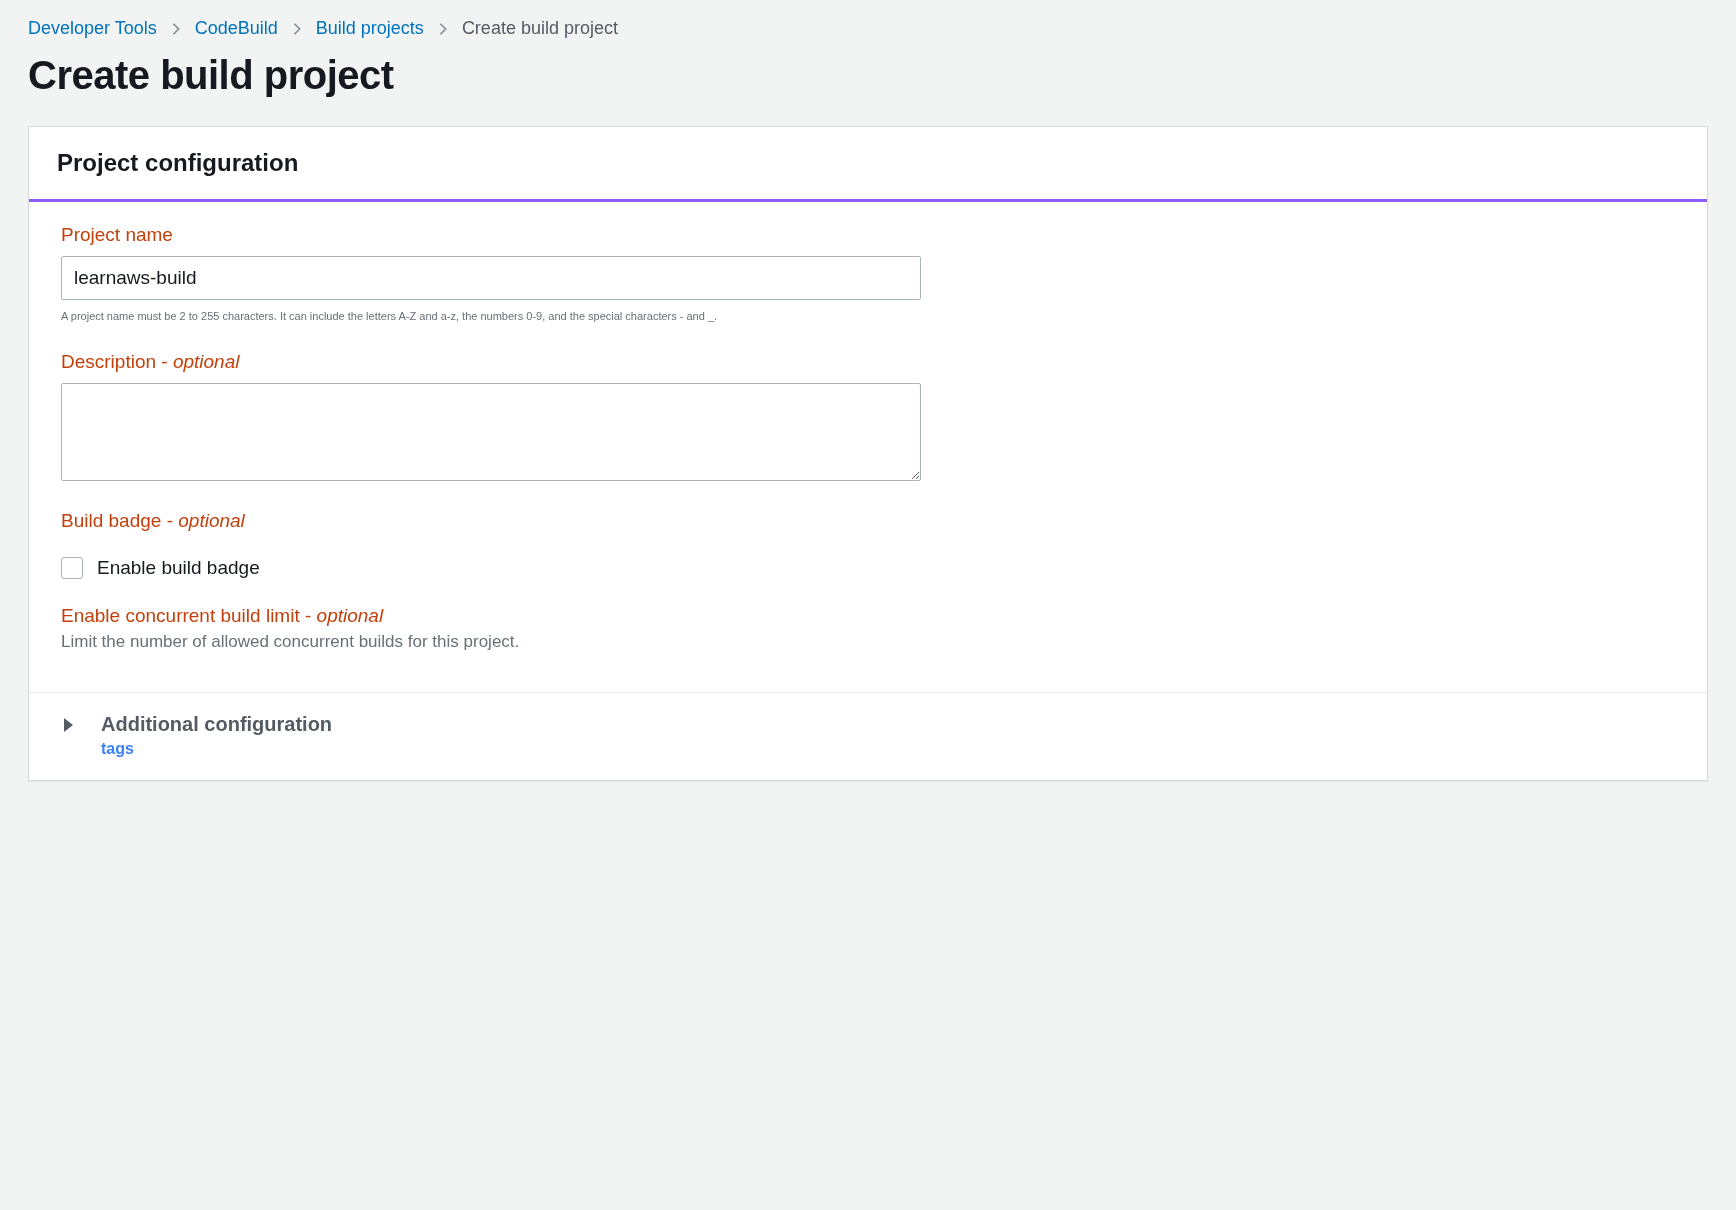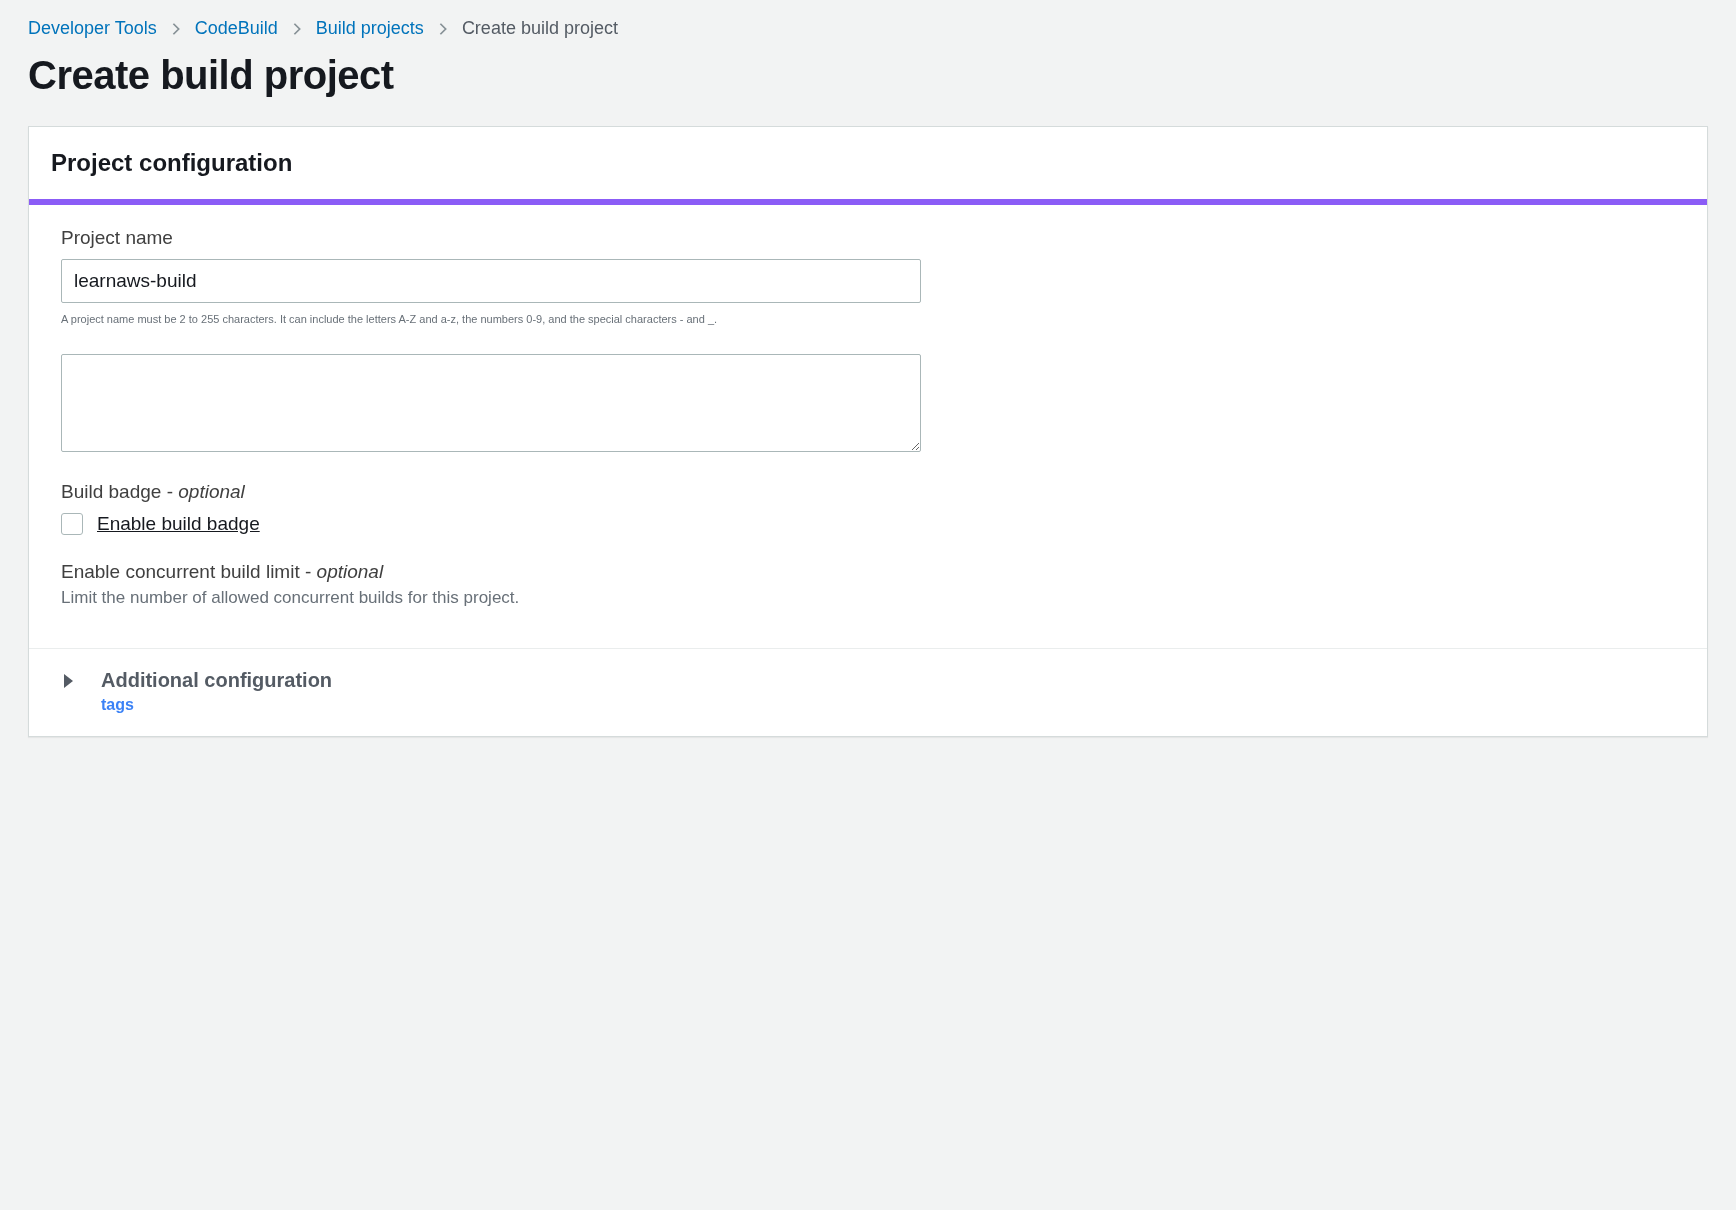--- a/index.html
+++ b/index.html
@@ -48,41 +48,41 @@
       color: #16191f;
       margin-bottom: 28px;
       letter-spacing: -0.5px;
     }
     .panel {
       background: #ffffff;
       border: 1px solid #d5dbdb;
       box-shadow: 0 1px 1px rgba(0,0,0,0.05);
     }
     .panel-header {
-      padding: 22px 22px;
-      border-bottom: 6px solid #8b5cf6;
+      padding: 22px 28px;
+      border-bottom: 3px solid #8b5cf6;
     }
     .panel-header h2 {
       font-size: 24px;
       font-weight: 700;
       color: #16191f;
     }
     .panel-body {
       padding: 22px 32px 28px 32px;
     }
     .form-group {
       margin-bottom: 26px;
     }
     .form-group:last-child {
       margin-bottom: 0;
     }
     .label {
       display: block;
       font-size: 19px;
-      color: #404040;
+      color: #c2410c;
       margin-bottom: 10px;
     }
     .label .optional {
       font-style: italic;
       font-weight: 400;
     }
     .text-input {
       width: 100%;
       max-width: 860px;
       padding: 18px 12px;
@@ -117,22 +117,21 @@
       font-size: 17px;
       color: #687078;
       margin-top: 2px;
       margin-bottom: 10px;
       line-height: 1.5;
     }
     .checkbox-row {
       display: flex;
       align-items: center;
       gap: 14px;
-      margin-top: 10px;
-      text-decoration: underline;
+      margin-top: 25px;
     }
     .checkbox {
       width: 22px;
       height: 22px;
       border: 1px solid #aab7b8;
       border-radius: 3px;
       background: #fff;
       cursor: pointer;
       flex-shrink: 0;
     }
@@ -209,20 +208,23 @@
 
     <div class="panel-body">
 
       <div class="form-group">
         <label class="label">Project name</label>
         <input type="text" class="text-input" value="learnaws-build" style="">
         <div class="hint">A project name must be 2 to 255 characters. It can include the letters A-Z and a-z, the numbers 0-9, and the special characters - and _.</div>
       </div>
 
       <div class="form-group">
+        <label class="label">
+          <span>Description - </span><span class="optional">optional</span>
+        </label>
         <textarea class="textarea-input" style=""></textarea>
       </div>
 
       <div class="form-group">
         <label class="label">
           <span>Build badge - </span><span class="optional">optional</span>
         </label>
         <div class="checkbox-row">
           <div class="checkbox"></div>
           <span class="checkbox-label">Enable build badge</span>

